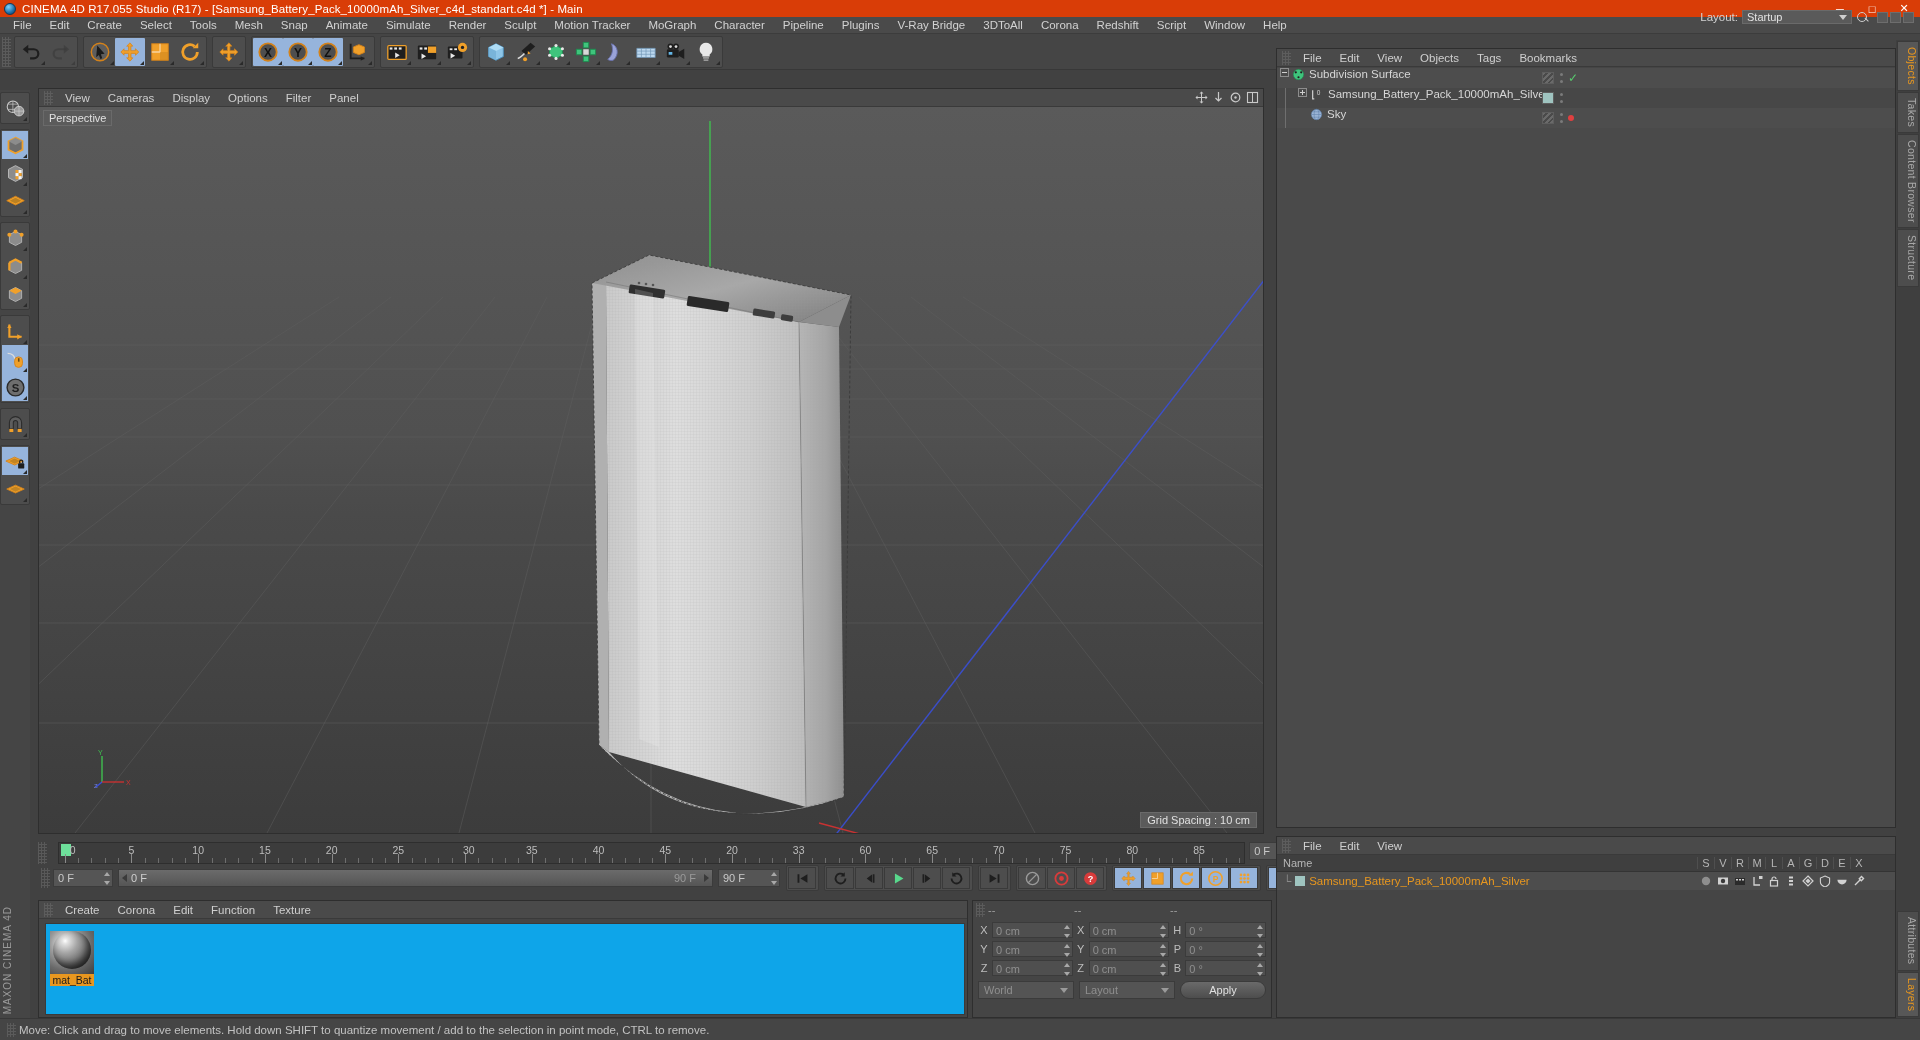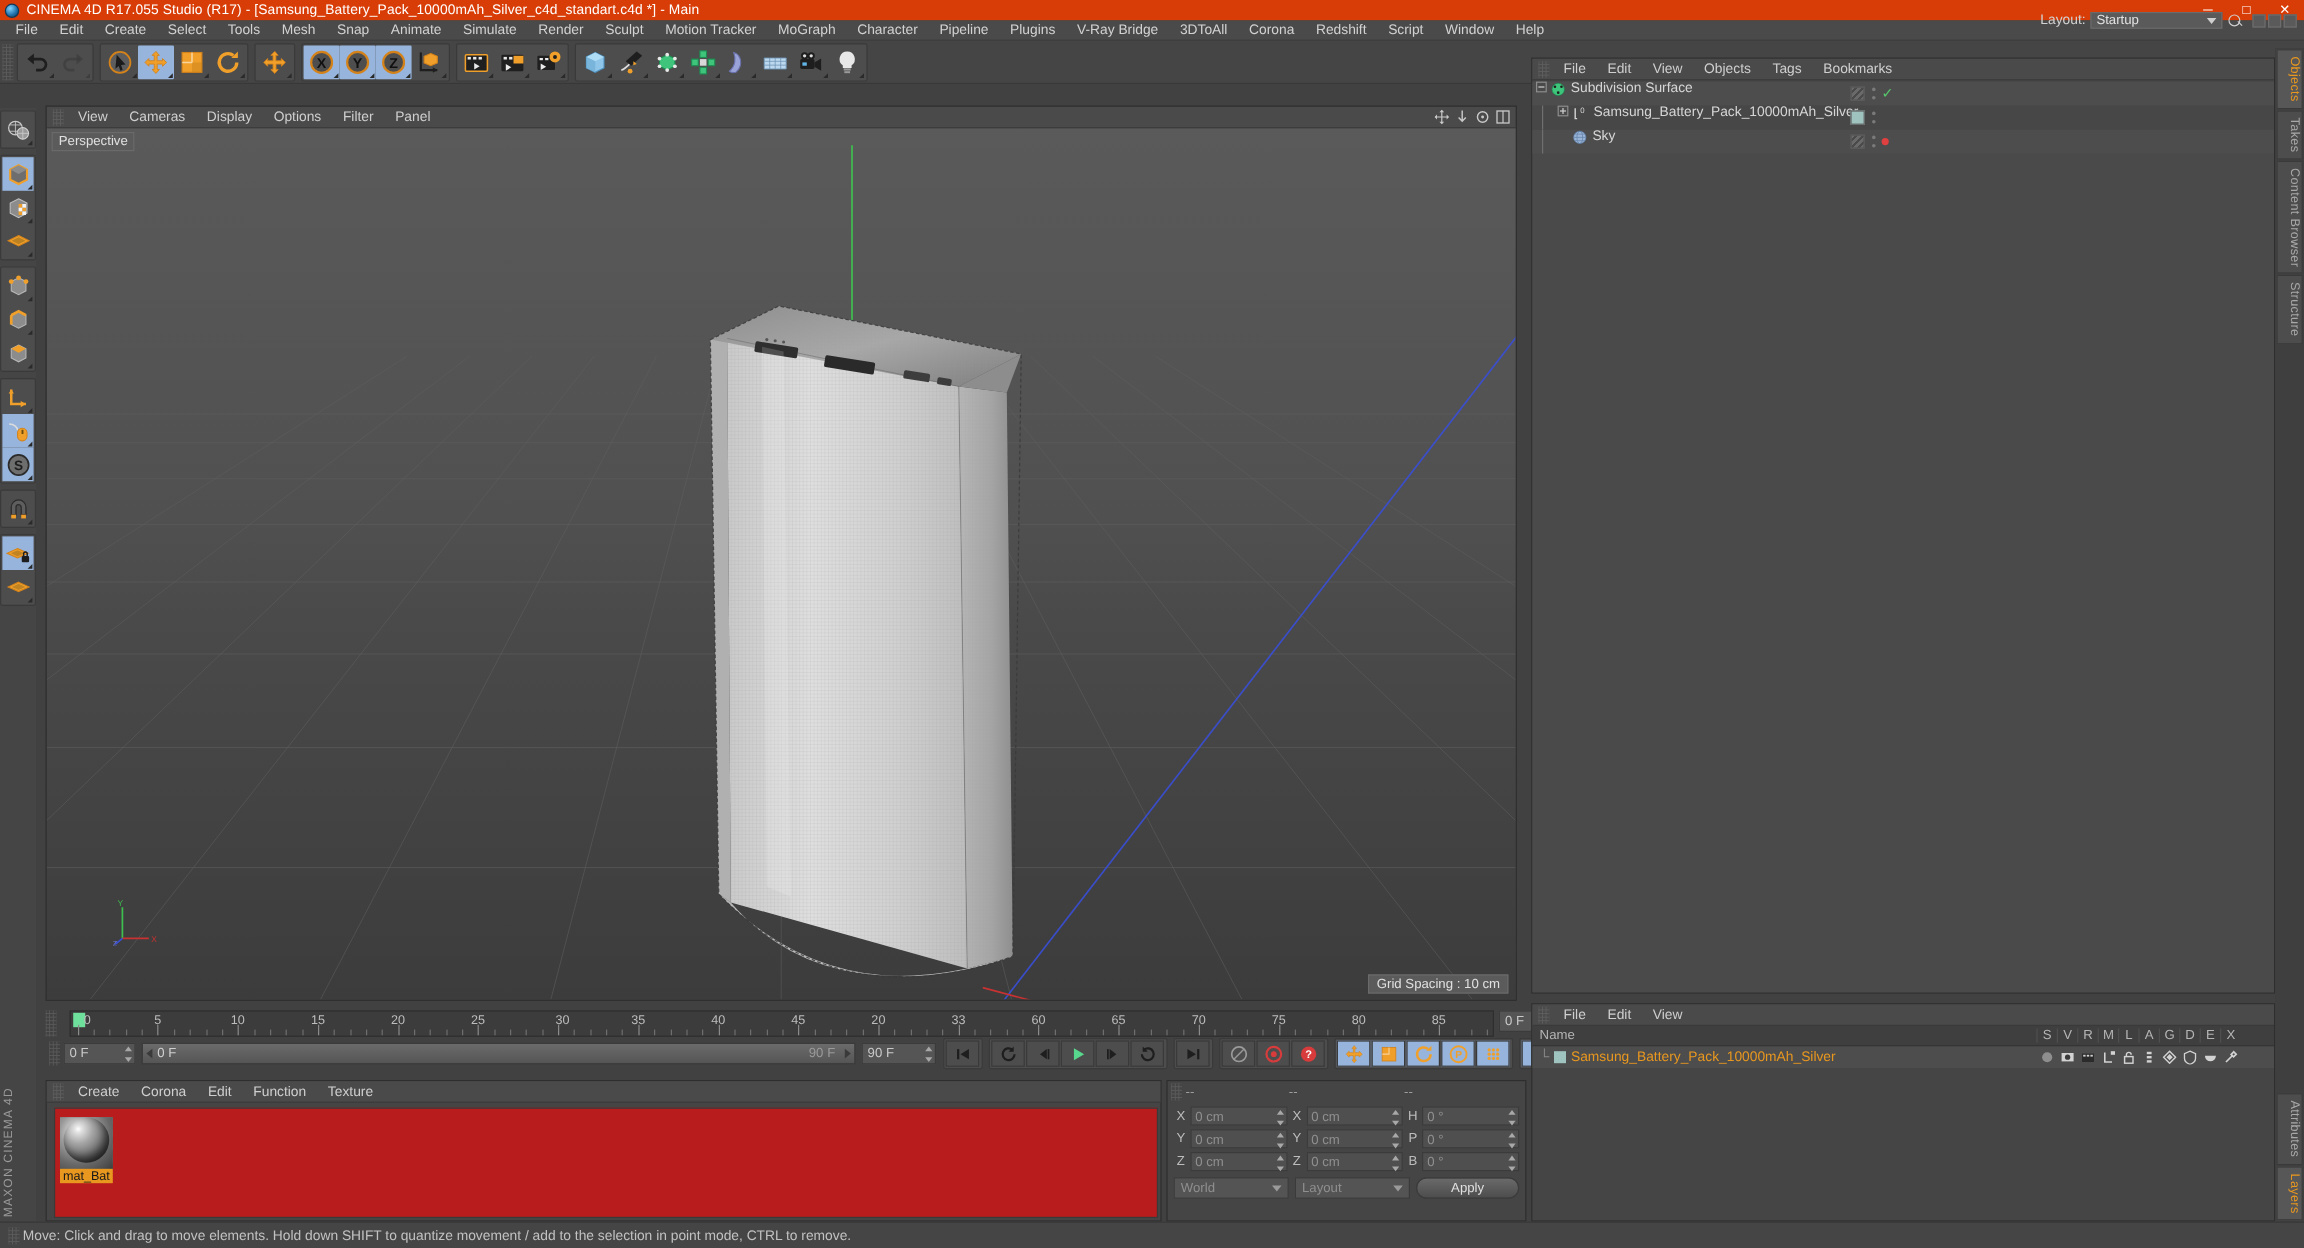--- a/index.html
+++ b/index.html
@@ -121,21 +121,21 @@
   
   .matpanel { position:absolute; left:38px; top:900px; width:930px; height:118px;
      background:#454545; border:1px solid #2e2e2e; }
   .panelmenu { height:18px; background:#4a4a4a; display:flex; align-items:center; padding-left:2px;
      border-bottom:1px solid #3a3a3a; }
   .panelmenu .mi { padding:0 9px; font-size:11.5px; color:#cfcfcf; line-height:18px; }
   .pgrip { width:9px; height:14px; margin:0 3px;
     background-image:repeating-linear-gradient(0deg,#6e6e6e 0 1px,transparent 1px 3px),
                      repeating-linear-gradient(90deg,#6e6e6e 0 1px,transparent 1px 3px);
     background-size:3px 3px; opacity:.55; }
-  .matbody { position:absolute; left:6px; top:22px; right:2px; bottom:2px; background:#b91c1c;
+  .matbody { position:absolute; left:6px; top:22px; right:2px; bottom:2px; background:#0ea5e9;
     border:1px solid #3a3a3a; padding:4px; }
   .matitem { width:44px; }
   .matthumb { width:44px; height:44px;
     background-image:
       radial-gradient(circle at 34% 28%, #ffffff 0%, #d8d8d8 12%, #9a9a9a 35%, #6a6a6a 62%, #3c3c3c 100%),
       repeating-conic-gradient(#8a8a8a 0% 25%, #5a5a5a 0% 50%);
     background-size:100% 100%, 11px 11px; }
   .matthumb .sphere { width:38px;height:38px;margin:3px; border-radius:50%;
     background:radial-gradient(circle at 32% 26%, #ffffff 0%, #e2e2e2 8%, #a5a5a5 32%, #6f6f6f 60%, #2f2f2f 100%);
     box-shadow:inset -3px -4px 7px rgba(0,0,0,.6); }

